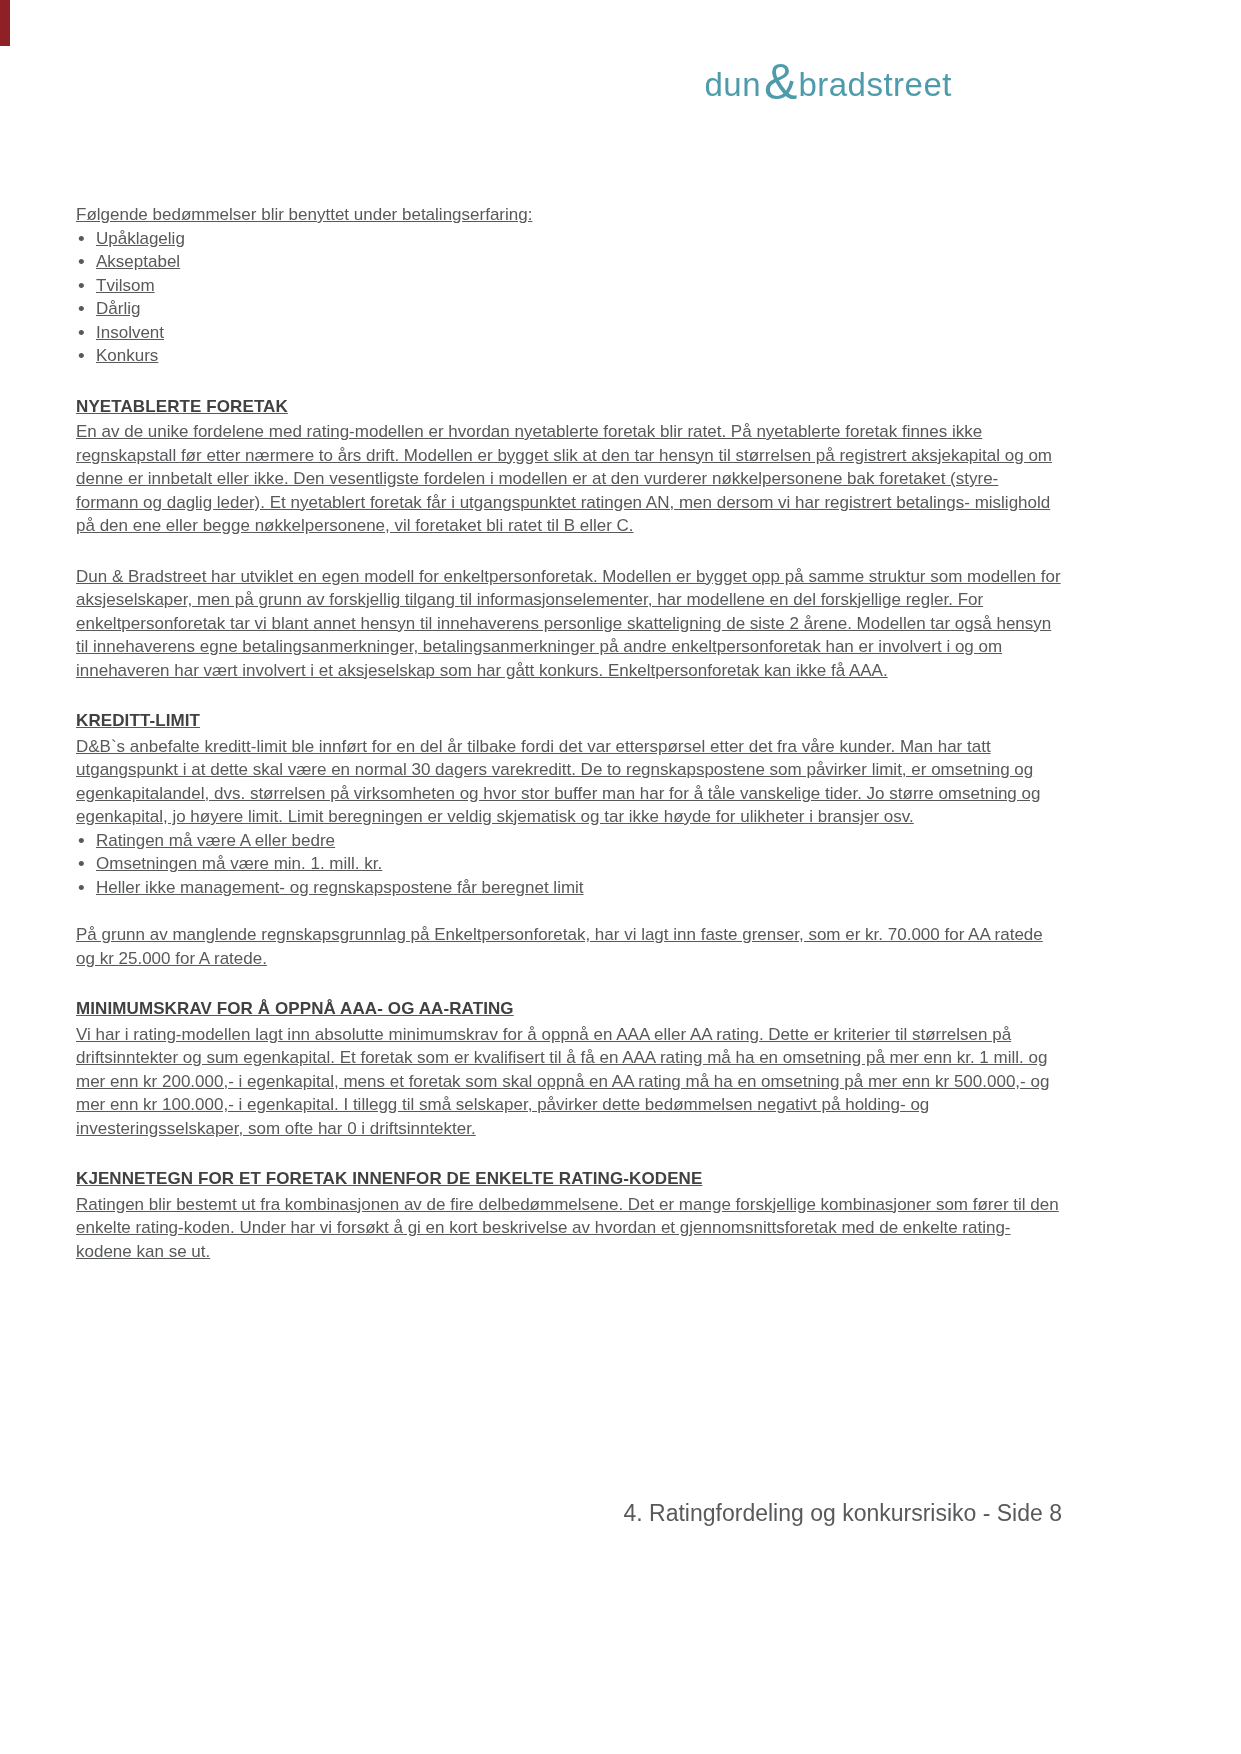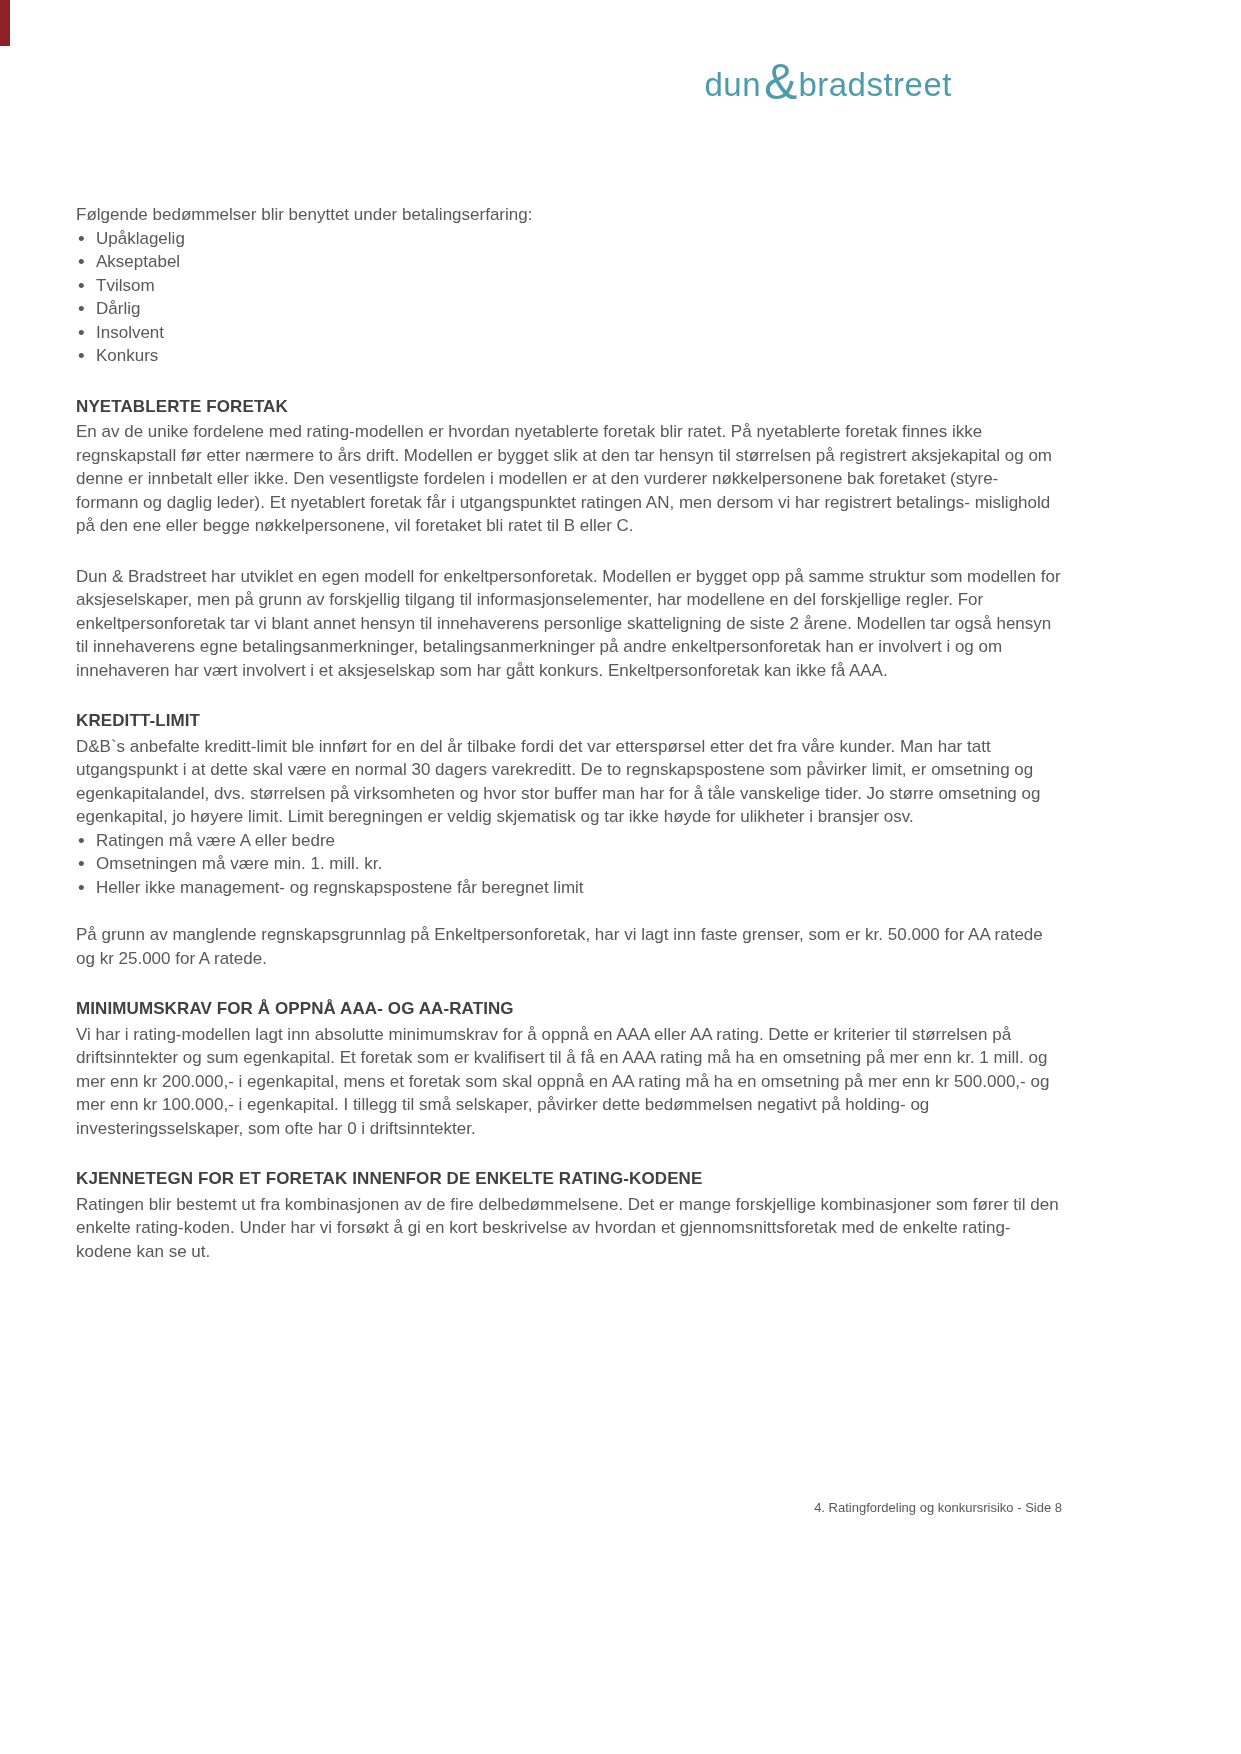--- a/index.html
+++ b/index.html
@@ -42,20 +42,21 @@
     position: relative;
     top: 3px;
   }
   .content {
     position: absolute;
     left: 76px;
     top: 203px;
     width: 986px;
     font-size: 17px;
     line-height: 23.5px;
+    text-decoration: underline;
   }
   .content p { margin: 0; }
   h2 {
     font-size: 17px;
     line-height: 23.5px;
     font-weight: bold;
     color: #414042;
     margin: 0 0 2px 0;
     letter-spacing: 0.1px;
   }
@@ -76,21 +77,21 @@
     left: 2px;
     top: 0;
     font-size: 19px;
     color: #58595b;
   }
   .gap-para { margin-top: 24px !important; }
   .footer {
     position: absolute;
     top: 1500px;
     right: 179px;
-    font-size: 13px;
+    font-size: 23px;
     color: #58595b;
   }
 </style>
 </head>
 <body>
 
 <div class="page">
 
   <div class="corner-mark"></div>
 
@@ -122,21 +123,21 @@
     </div>
 
     <div class="section">
       <h2>KREDITT-LIMIT</h2>
       <p>D&amp;B`s anbefalte kreditt-limit ble innført for en del år tilbake fordi det var etterspørsel etter det fra våre kunder. Man har tatt utgangspunkt i at dette skal være en normal 30 dagers varekreditt. De to regnskapspostene som påvirker limit, er omsetning og egenkapitalandel, dvs. størrelsen på virksomheten og hvor stor buffer man har for å tåle vanskelige tider. Jo større omsetning og egenkapital, jo høyere limit. Limit beregningen er veldig skjematisk og tar ikke høyde for ulikheter i bransjer osv.</p>
       <ul class="bullets">
         <li>Ratingen må være A eller bedre</li>
         <li>Omsetningen må være min. 1. mill. kr.</li>
         <li>Heller ikke management- og regnskapspostene får beregnet limit</li>
       </ul>
-      <p class="gap-para">På grunn av manglende regnskapsgrunnlag på Enkeltpersonforetak, har vi lagt inn faste grenser, som er kr. 50.000 for AA ratede og kr 25.000 for A ratede.</p>
+      <p class="gap-para">På grunn av manglende regnskapsgrunnlag på Enkeltpersonforetak, har vi lagt inn faste grenser, som er kr. 70.000 for AA ratede og kr 25.000 for A ratede.</p>
     </div>
 
     <div class="section">
       <h2>MINIMUMSKRAV FOR Å OPPNÅ AAA- OG AA-RATING</h2>
       <p>Vi har i rating-modellen lagt inn absolutte minimumskrav for å oppnå en AAA eller AA rating. Dette er kriterier til størrelsen på driftsinntekter og sum egenkapital. Et foretak som er kvalifisert til å få en AAA rating må ha en omsetning på mer enn kr. 1 mill. og mer enn kr 200.000,- i egenkapital, mens et foretak som skal oppnå en AA rating må ha en omsetning på mer enn kr 500.000,- og mer enn kr 100.000,- i egenkapital. I tillegg til små selskaper, påvirker dette bedømmelsen negativt på holding- og investeringsselskaper, som ofte har 0 i driftsinntekter.</p>
     </div>
 
     <div class="section">
       <h2>KJENNETEGN FOR ET FORETAK INNENFOR DE ENKELTE RATING-KODENE</h2>
       <p>Ratingen blir bestemt ut fra kombinasjonen av de fire delbedømmelsene. Det er mange forskjellige kombinasjoner som fører til den enkelte rating-koden. Under har vi forsøkt å gi en kort beskrivelse av hvordan et gjennomsnittsforetak med de enkelte rating-kodene kan se ut.</p>

